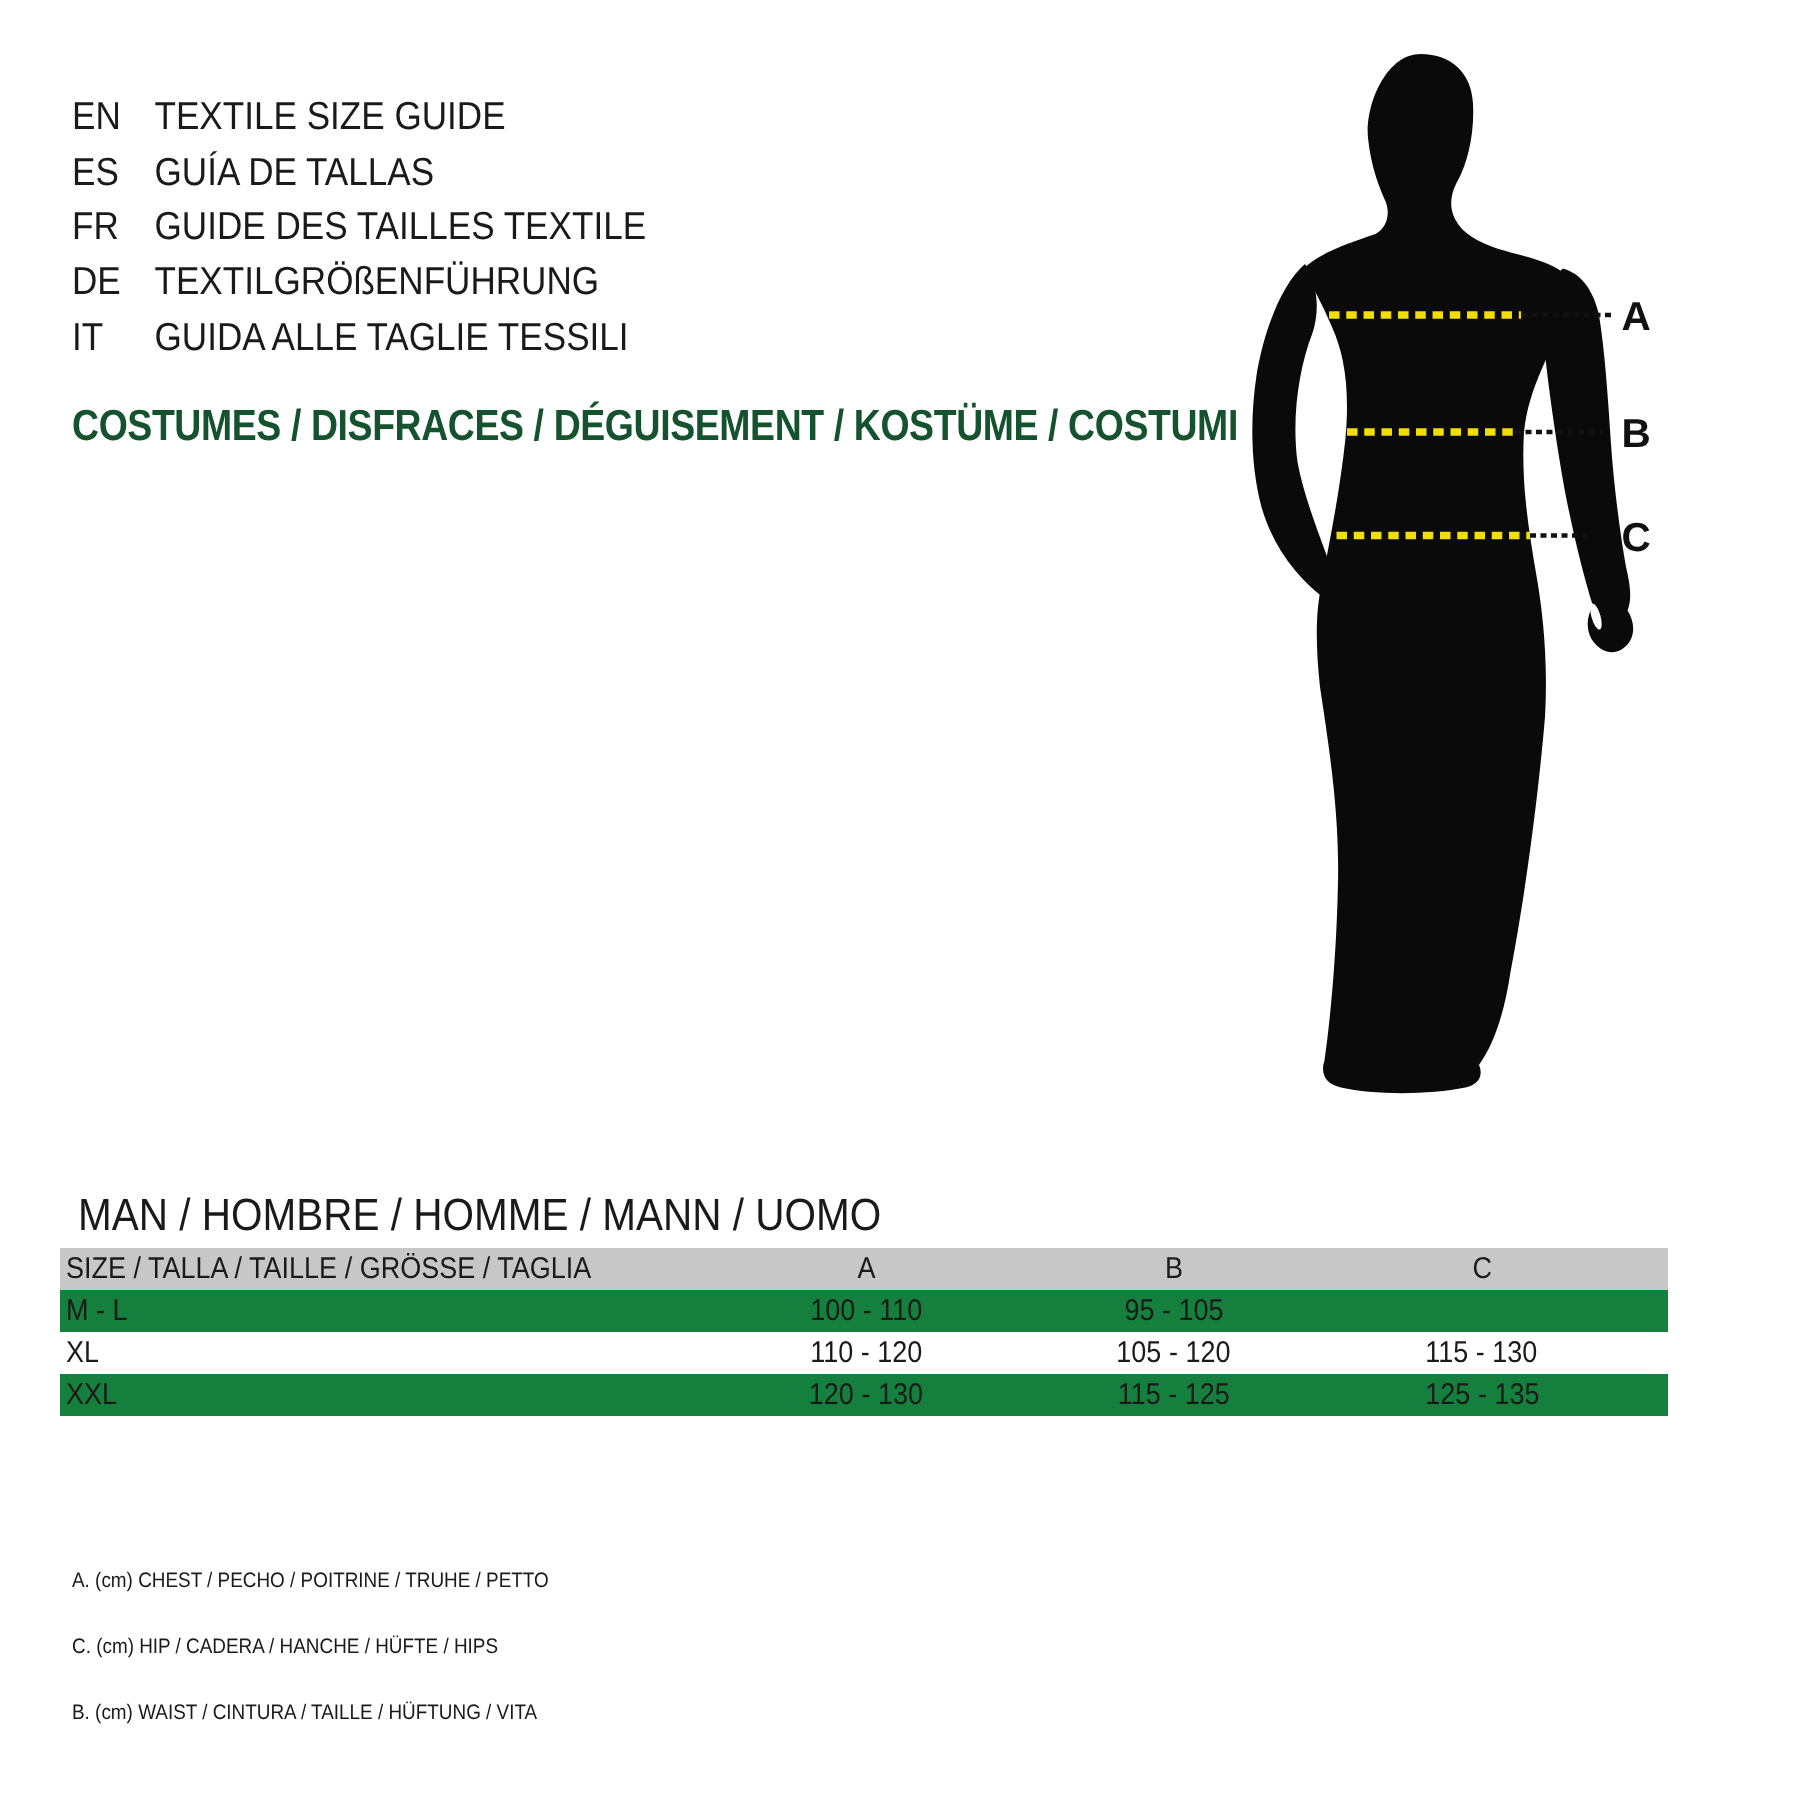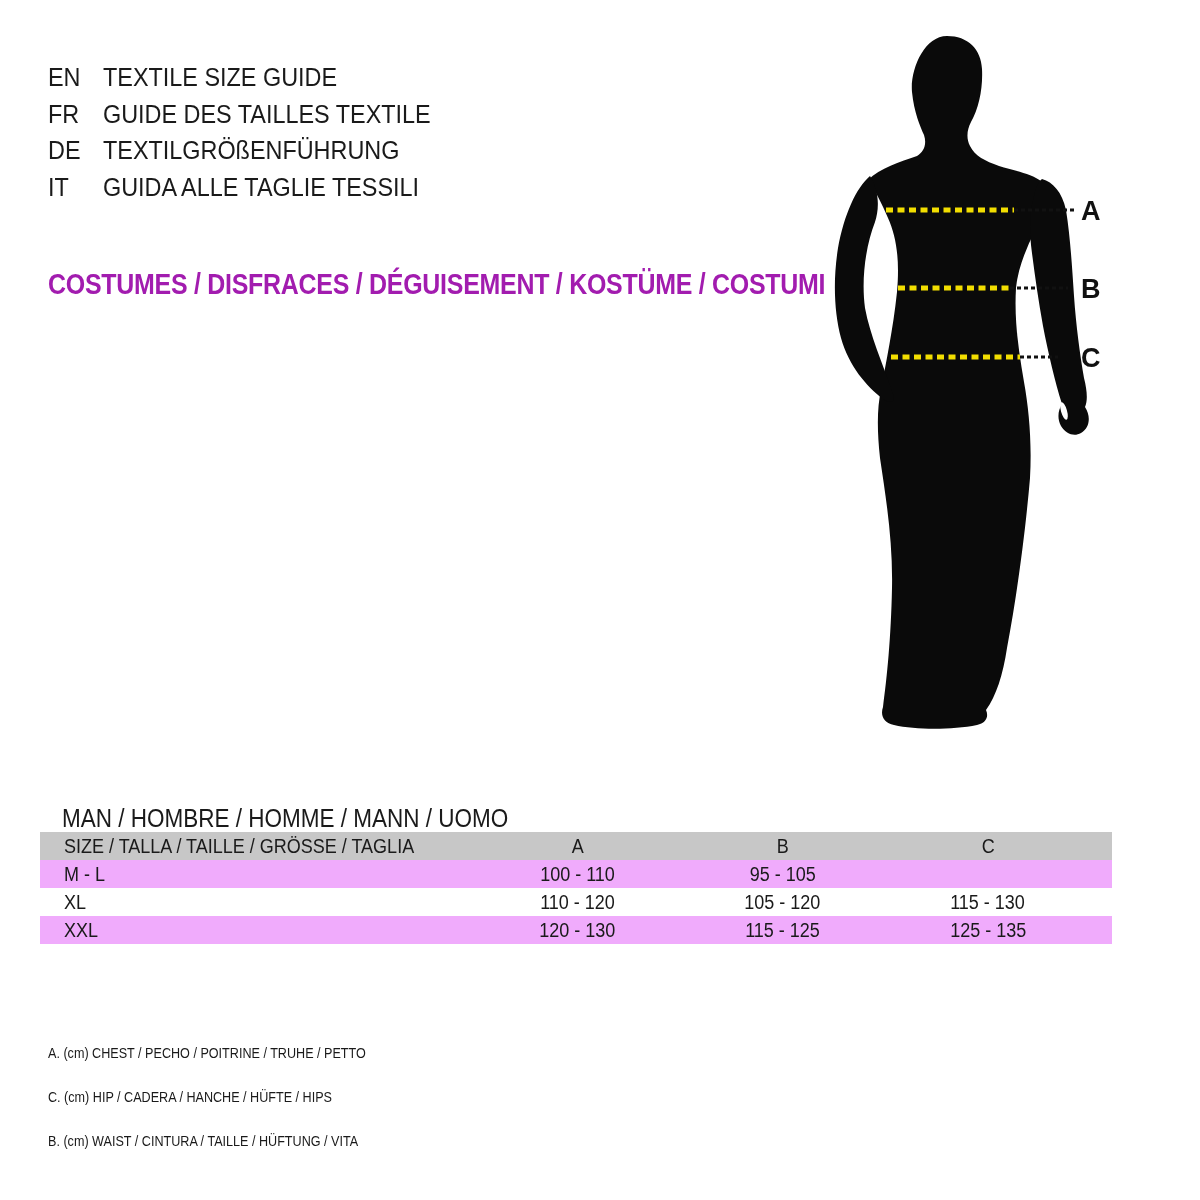--- a/index.html
+++ b/index.html
@@ -10,46 +10,50 @@
   
   .sx{display:inline-block;transform:scaleX(0.9);transform-origin:0 50%;white-space:nowrap;}
   .sxc{display:inline-block;transform:scaleX(0.9);transform-origin:50% 50%;white-space:nowrap;}
   .sxh{display:inline-block;transform:scaleX(0.86);transform-origin:0 50%;white-space:nowrap;}
 
   
   .langs{position:absolute;left:48px;top:59px;}
   .lang-row{height:36.8px;display:flex;align-items:center;font-size:26px;}
   .lang-code{width:55px;flex:0 0 55px;}
   
-  .costumes{position:absolute;left:48px;top:268px;margin:0;font-size:29px;font-weight:700;letter-spacing:-0.3px;color:#a21caf;}
+  .costumes{position:absolute;left:48px;top:268px;margin:0;font-size:29px;font-weight:700;letter-spacing:-0.3px;color:#14532d;}
   
   .fig{position:absolute;left:820px;top:30px;width:290px;height:710px;}
   
-  .man-heading{position:absolute;left:48px;top:790px;margin:14px;font-size:25px;font-weight:400;}
+  .man-heading{position:absolute;left:48px;top:790px;margin:4px;font-size:30px;font-weight:400;}
   
   .size-table{position:absolute;left:40px;top:832px;width:1117px;font-size:20px;}
   .trow{display:grid;grid-template-columns:435px 205px 205px 272px;height:28px;line-height:28px;}
   .trow.head{background:#c7c7c7;}
-  .trow.alt{background:#f0abfc;}
-  .tc1{text-align:left;padding-left:24px;}
+  .trow.alt{background:#15803d;}
+  .tc1{text-align:left;padding-left:4px;}
   .tcm{text-align:center;}
   .tc4{text-align:center;padding-right:66px;box-sizing:border-box;}
   
   .legend{position:absolute;left:48px;top:1031px;font-size:14px;}
   .legend-line{height:44px;display:flex;align-items:center;}
 </style>
 </head>
 <body>
 
 <div class="canvas">
 
   <div class="langs">
     <div class="lang-row">
       <span class="lang-code"><span class="sx">EN</span></span>
       <span class="sx">TEXTILE SIZE GUIDE</span>
+    </div>
+    <div class="lang-row">
+      <span class="lang-code"><span class="sx">ES</span></span>
+      <span class="sx">GUÍA DE TALLAS</span>
     </div>
     <div class="lang-row">
       <span class="lang-code"><span class="sx">FR</span></span>
       <span class="sx">GUIDE DES TAILLES TEXTILE</span>
     </div>
     <div class="lang-row">
       <span class="lang-code"><span class="sx">DE</span></span>
       <span class="sx">TEXTILGRÖßENFÜHRUNG</span>
     </div>
     <div class="lang-row">

